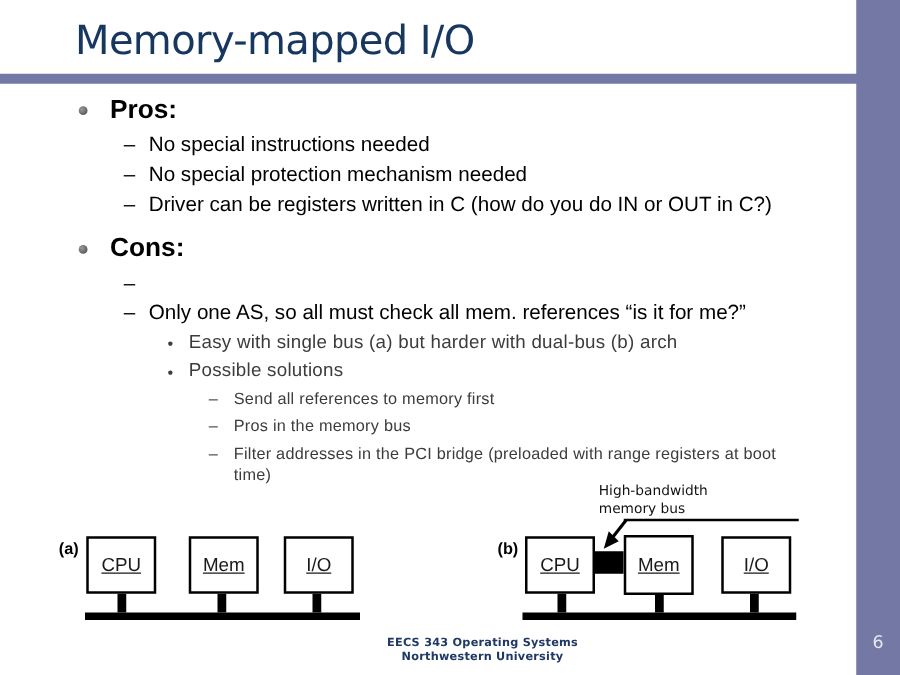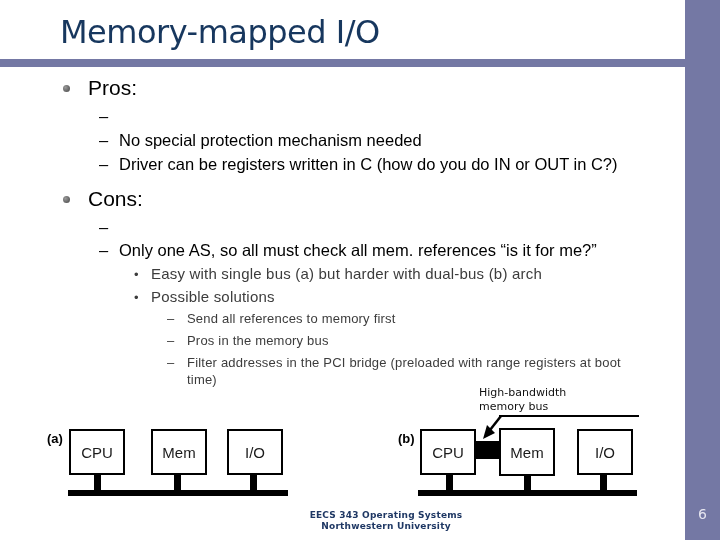--- a/index.html
+++ b/index.html
@@ -19,34 +19,34 @@
     position:absolute;top:506px;right:0;width:35px;text-align:center;
     font-family:"DejaVu Sans",sans-serif;font-size:14px;color:#E6E6F0;
   }
   .footer{
     position:absolute;top:510px;left:250px;width:272px;text-align:center;
     font-family:"DejaVu Sans",sans-serif;font-size:9px;font-weight:700;
     line-height:11px;color:var(--footer-c,#1F3864);letter-spacing:0.2px;
   }
   
   .row{position:absolute;display:flex;align-items:flex-start;}
-  .l1{left:63px;font-size:21px;color:#000;}
+  .l1{left:63px;font-size:21px;color:#000;font-weight:bold;}
   .l1 .dot{flex:0 0 7px;width:7px;height:7px;border-radius:50%;
            background:radial-gradient(circle at 35% 35%, #9a9a9a, #444);
            margin:9px 18px 0 0;}
   .l2{left:99px;width:575px;font-size:16.5px;color:#000;line-height:23px;}
   .l2 .marker{flex:0 0 20px;}
   .l3{left:134px;width:540px;font-size:15px;color:#3c3c3c;line-height:22px;letter-spacing:0.2px;}
   .l3 .marker{flex:0 0 17px;font-size:13px;padding-top:1px;}
   .l4{left:167px;width:478px;font-size:13px;color:#3c3c3c;line-height:17px;letter-spacing:0.2px;}
   .l4 .marker{flex:0 0 20px;}
   
   .dbox{position:absolute;width:52px;height:42px;background:#fff;border:2px solid #000;
         display:flex;align-items:center;justify-content:center;
-        font-size:15px;color:#1a1a1a;}
+        font-size:15px;color:#1a1a1a;text-decoration:underline;}
   .dlabel{position:absolute;font-size:13px;font-weight:700;color:#000;}
   .stem{position:absolute;width:7px;height:15px;background:#000;}
   .busbar{position:absolute;height:6px;background:#000;}
   .connector{position:absolute;left:476px;top:441px;width:23px;height:18px;background:#000;}
   .hb-label{
     position:absolute;left:479px;top:386px;width:132px;
     font-family:"DejaVu Sans",sans-serif;font-size:11px;line-height:14px;color:#111;
   }
   .pointer-line{position:absolute;left:499px;top:415px;width:140px;height:2px;background:#000;}
   .pointer-arrow{position:absolute;left:479px;top:413px;}
@@ -59,20 +59,21 @@
   <div class="right-band"></div>
   <div class="title-rule"></div>
   <div class="slide-title">Memory-mapped I/O</div>
 
   <div class="row l1" style="top:76px">
     <span class="dot"></span>
     <span>Pros:</span>
   </div>
   <div class="row l2" style="top:105px">
     <span class="marker">–</span>
+    <span>No special instructions needed</span>
   </div>
   <div class="row l2" style="top:129px">
     <span class="marker">–</span>
     <span>No special protection mechanism needed</span>
   </div>
   <div class="row l2" style="top:153px">
     <span class="marker">–</span>
     <span>Driver can be registers written in C (how do you do IN or OUT in C?)</span>
   </div>
 

